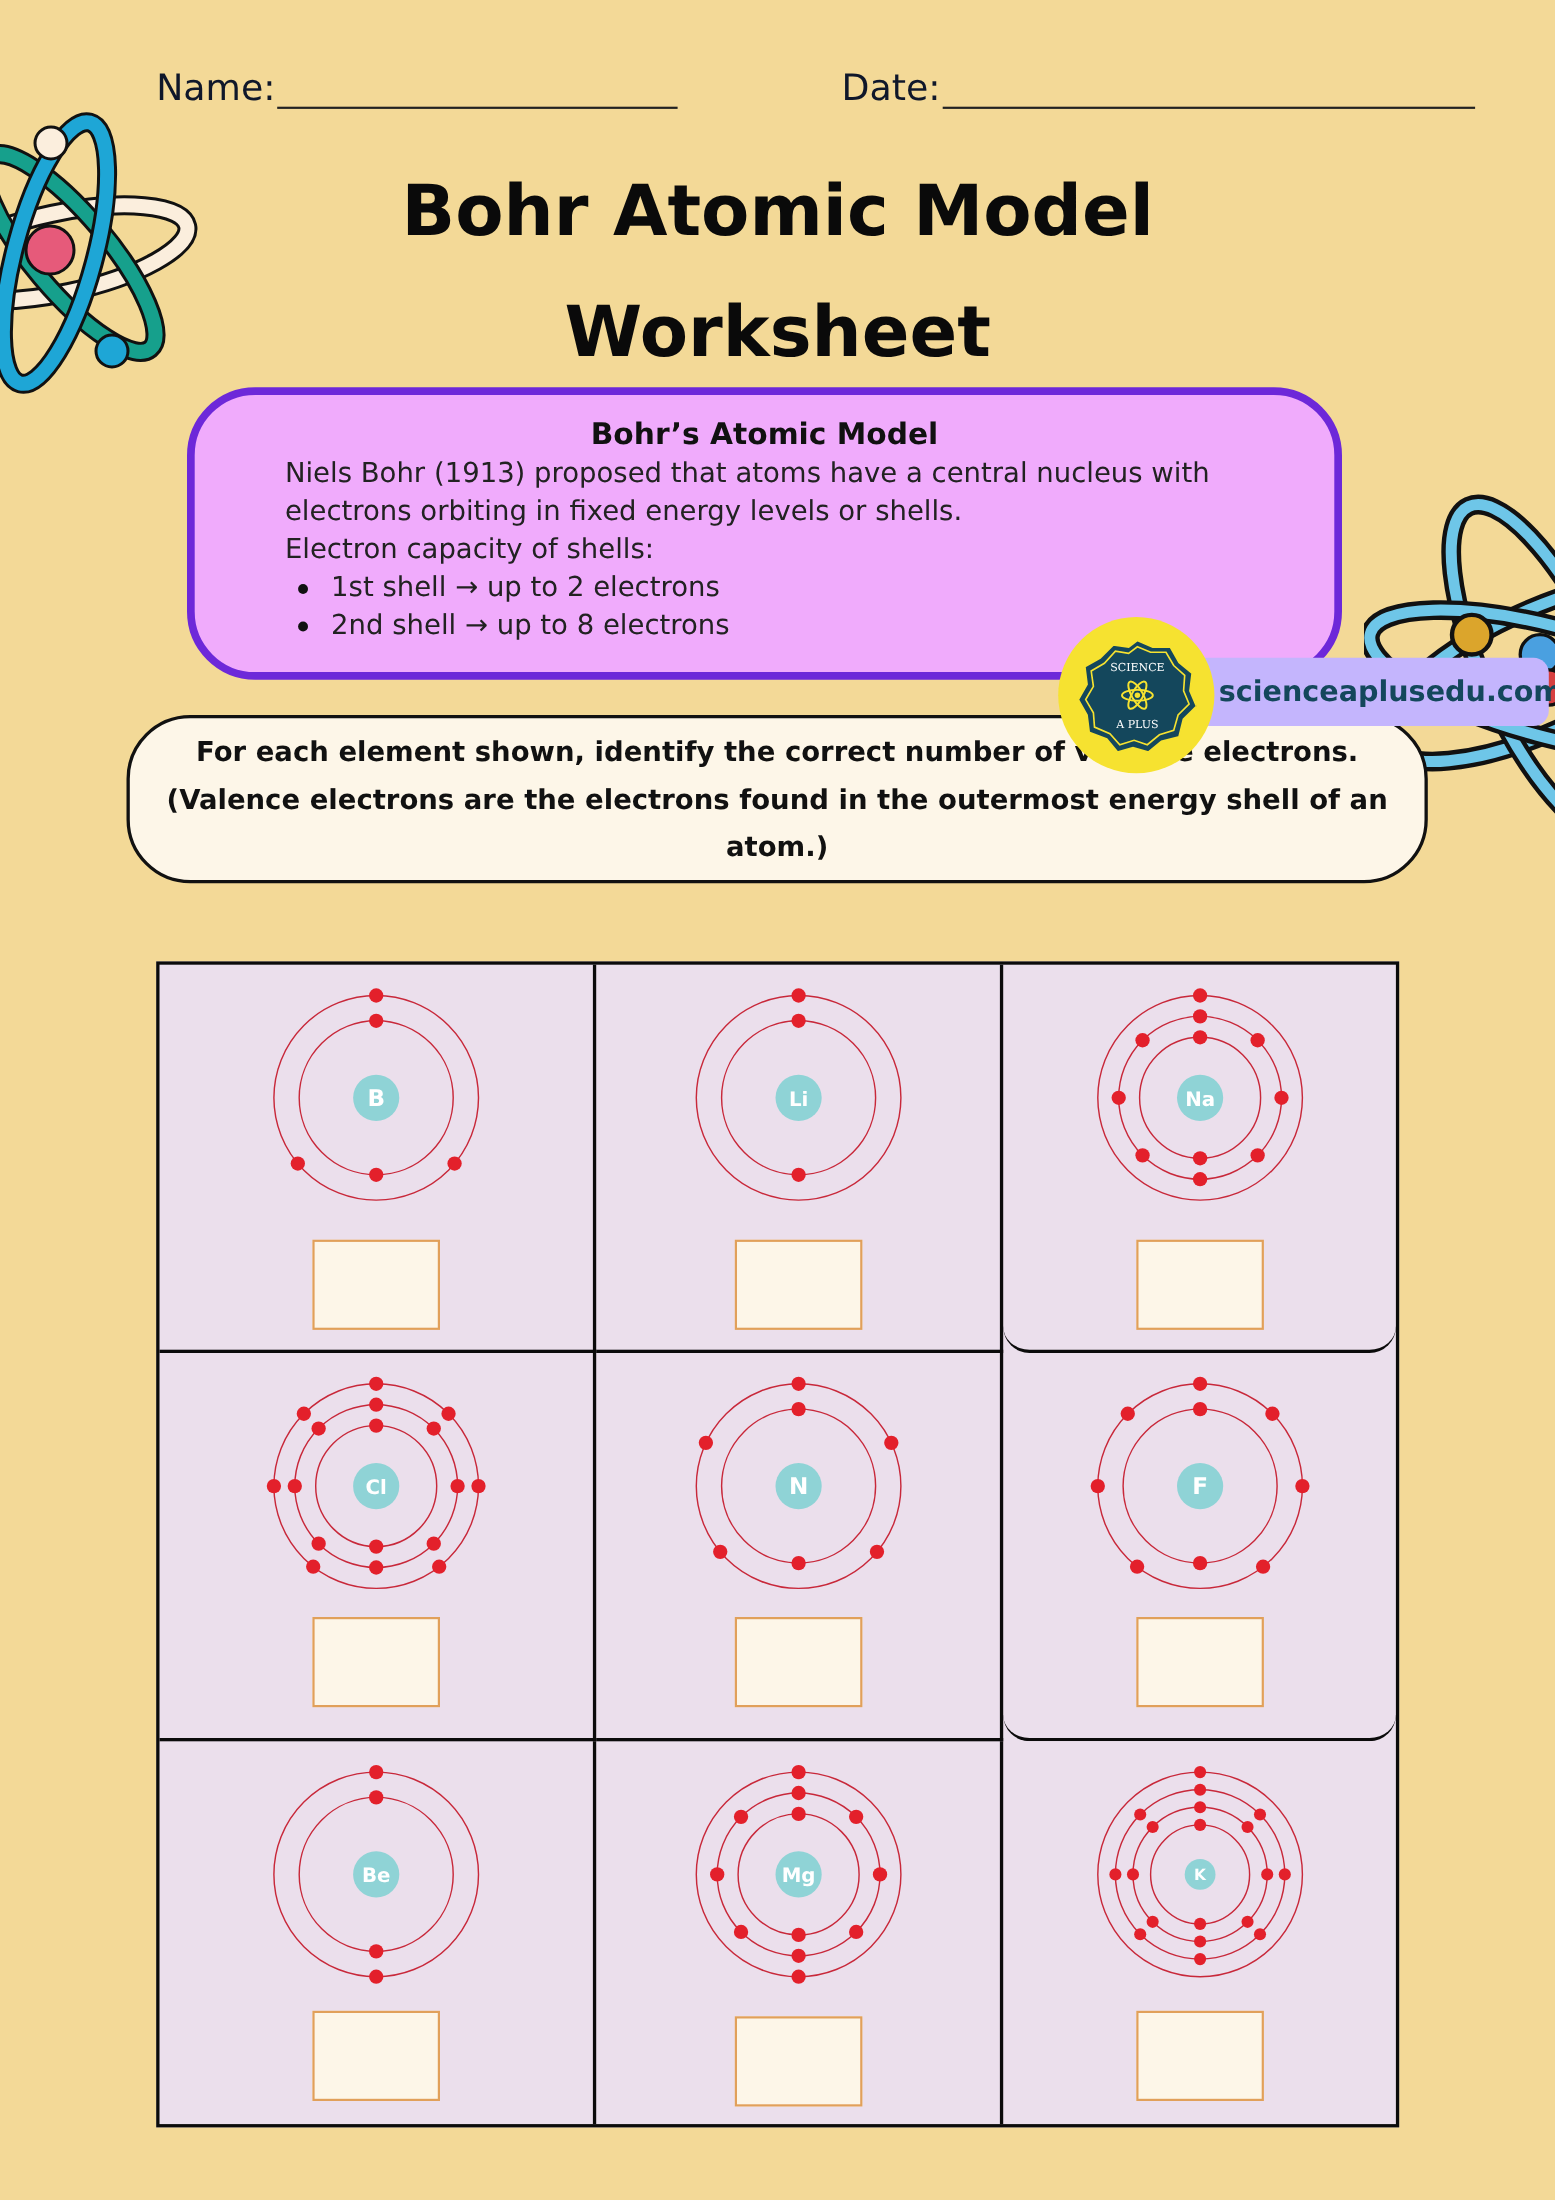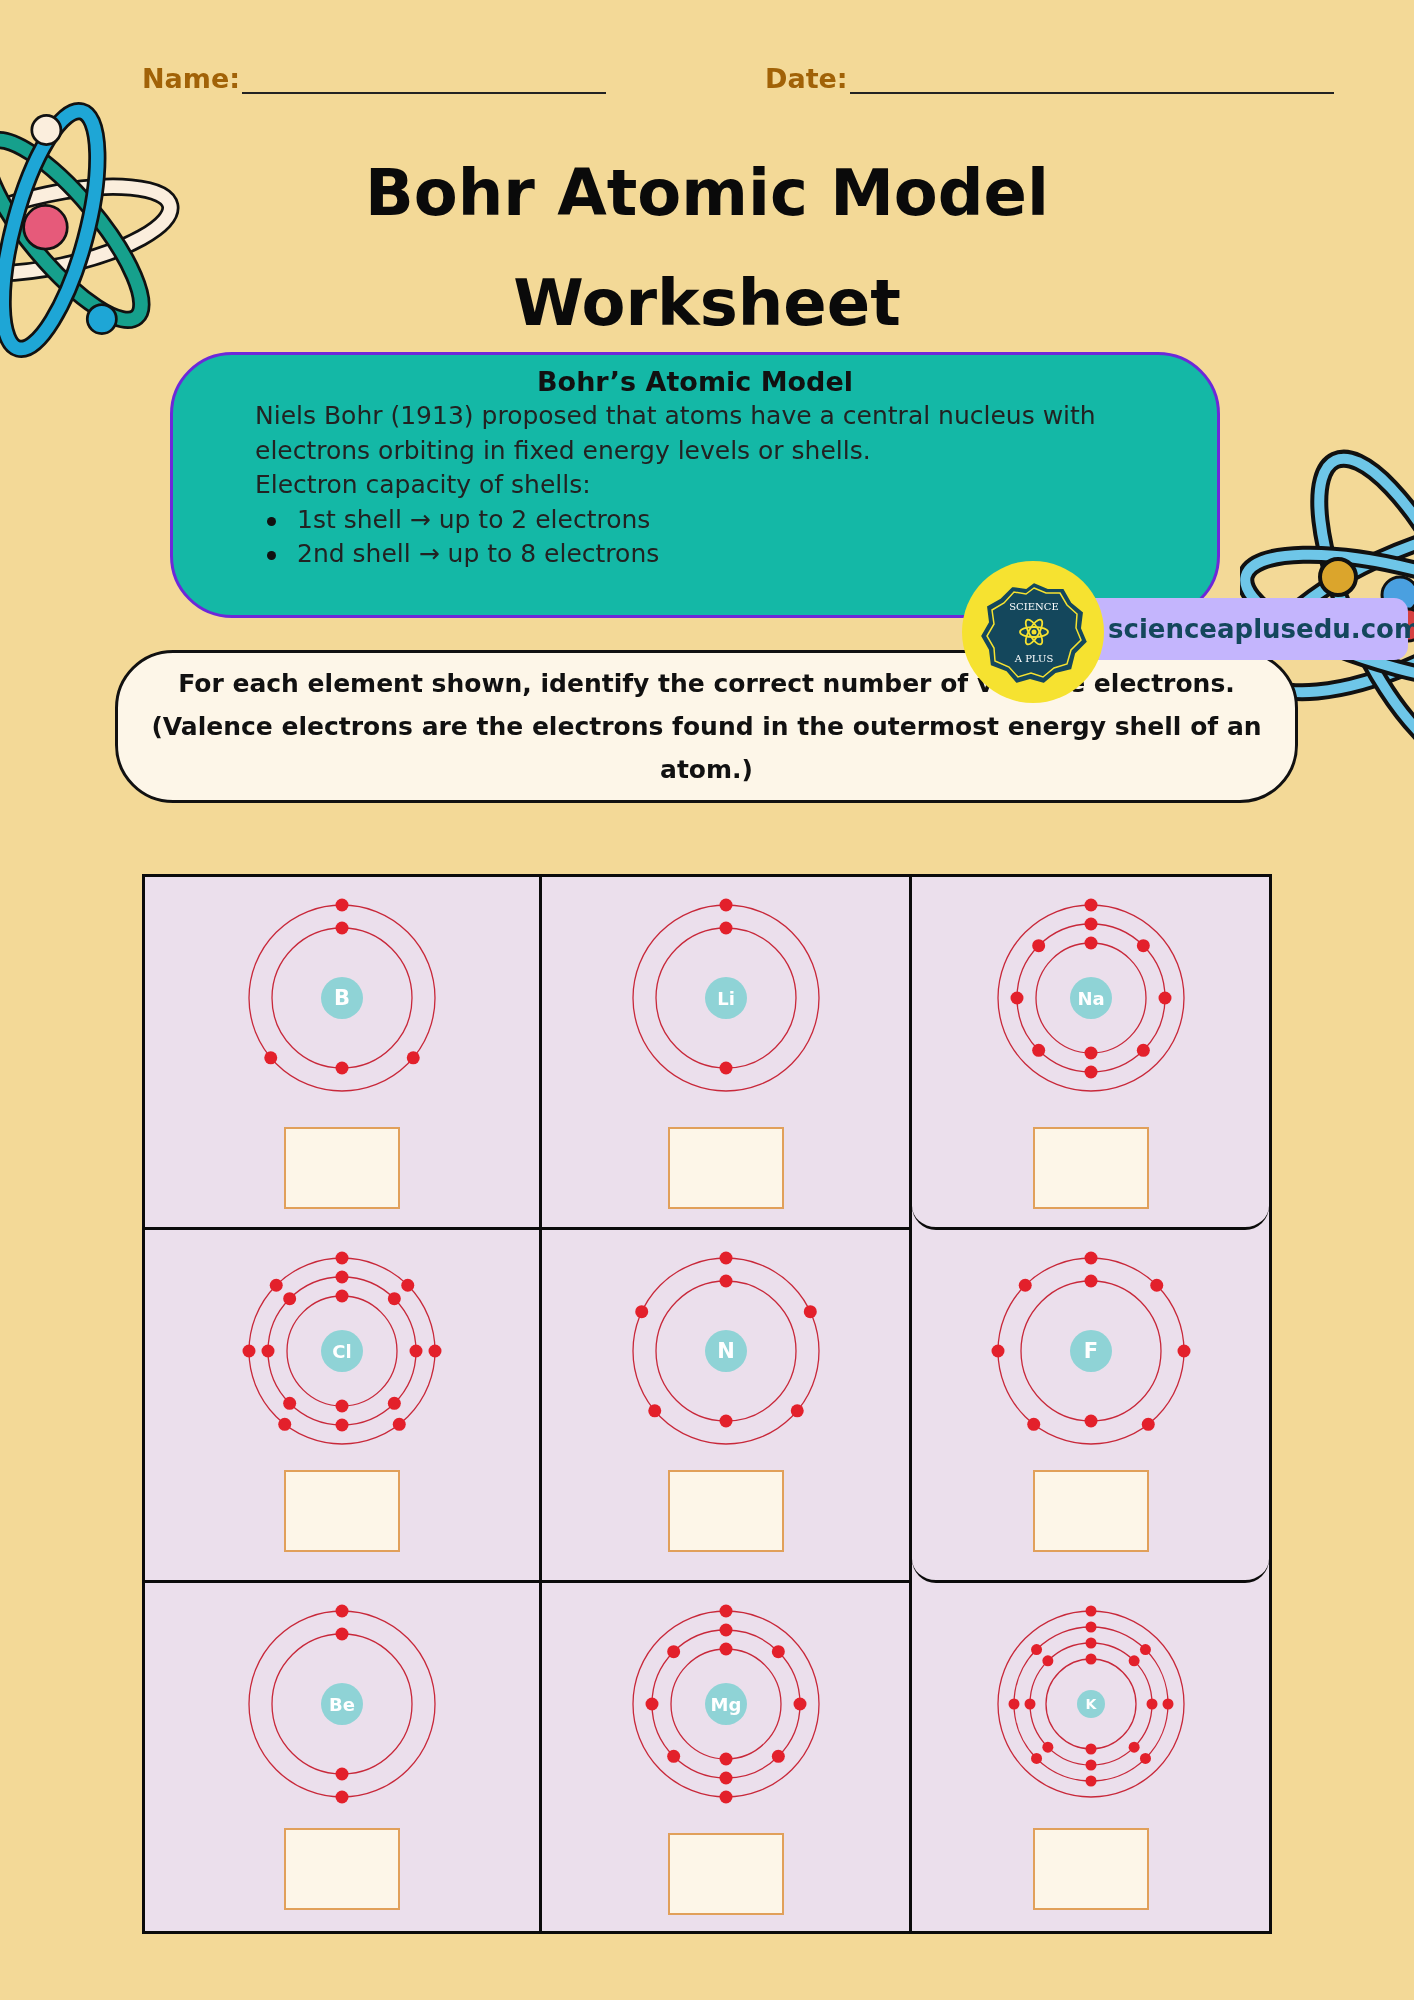--- a/index.html
+++ b/index.html
@@ -6,39 +6,39 @@
   html, body { width: 1414px; height: 2000px; overflow: hidden; }
   body {
     background: #f3d997;
     font-family: "Liberation Sans", sans-serif;
     position: relative;
     color: #111;
   }
   .abs { position: absolute; }
 
   
-  .field { position: absolute; top: 60px; font-family: "DejaVu Sans", sans-serif; font-size: 27px; color: #a16207; display: flex; align-items: flex-end; font-weight: bold; }
+  .field { position: absolute; top: 60px; font-family: "DejaVu Sans", sans-serif; font-size: 33px; color: #0f172a; display: flex; align-items: flex-end; }
   .field .line { display: inline-block; border-bottom: 2px solid #222; height: 34px; margin-left: 2px; }
   #name-field { left: 142px; }
   #name-field .line { width: 364px; }
   #date-field { left: 765px; }
   #date-field .line { width: 484px; }
 
   
   .title {
     position: absolute; left: 207px; width: 1000px; top: 138px;
     text-align: center; font-family: "DejaVu Sans", sans-serif; font-weight: bold;
     font-size: 64px; line-height: 110px; color: #0a0a0a; letter-spacing: 0px;
   }
 
   
   .info-box {
     position: absolute; left: 170px; top: 352px; width: 1050px; height: 266px;
-    background: #14b8a6; border: 3px solid #6d28d9; border-radius: 62px;
-    padding: 10px 0 0 82px;
+    background: #f0abfc; border: 7px solid #6d28d9; border-radius: 62px;
+    padding: 20px 0 0 82px;
   }
   .info-box h2 {
     font-family: "DejaVu Sans", sans-serif; font-weight: bold; font-size: 27px;
     text-align: center; margin-left: -82px; line-height: 34px; color: #111;
   }
   .info-box p, .info-box li {
     font-family: "DejaVu Sans", sans-serif; font-size: 25px; line-height: 34.5px; color: #222;
   }
   .info-box ul { list-style: none; margin-left: 10px; }
   .info-box li { position: relative; padding-left: 32px; }

